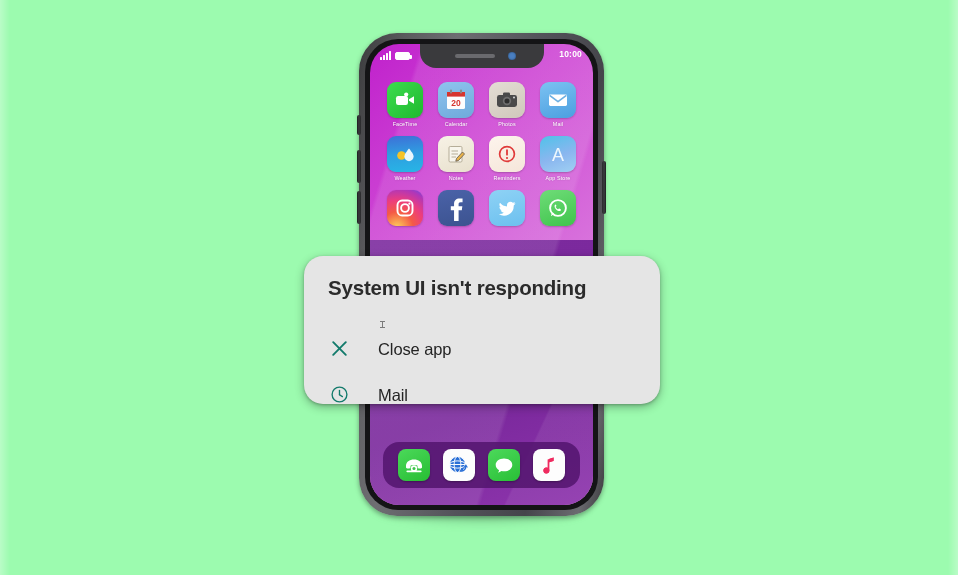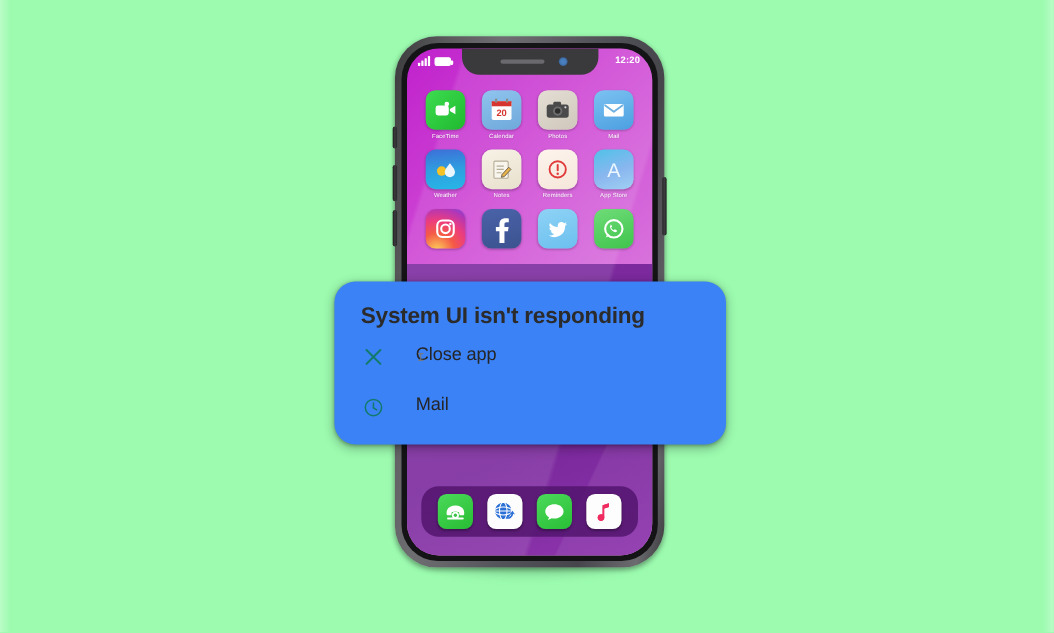--- a/index.html
+++ b/index.html
@@ -291,37 +291,37 @@
   #btn-power  { right: -2px; top: 128px; width: 4px; height: 53px;
                 background: linear-gradient(90deg, #2a2a2c 0%, #3c3c40 55%, #1c1c1e 100%); }
 
   
   #dialog {
     position: absolute;
     left: 304px;
     top: 256px;
     width: 356px;
     height: 148px;
-    background: #3b82f6;
+    background: #e5e5e5;
     border-radius: 19px;
     box-shadow: 0 3px 10px rgba(0,0,0,.30), 0 1px 3px rgba(0,0,0,.22);
     z-index: 20;
     padding: 20px 0 0 0;
   }
   #dialog-title {
     font-size: 20.5px;
     font-weight: bold;
     color: #2b2b2b;
     padding: 0 24px;
     letter-spacing: -.2px;
   }
   .dialog-action {
     height: 46px;
     display: flex;
-    align-items: flex-start;
+    align-items: flex-end;
     padding: 0 24px;
     cursor: default;
   }
   #action-close { margin-top: 13px; }
   .action-icon {
     width: 22px;
     height: 22px;
     display: flex;
     align-items: center;
     justify-content: center;
@@ -384,21 +384,21 @@
         <div id="statusbar">
           <div id="status-left">
             <div class="bars">
               <i></i>
                 <i></i>
                 <i></i>
                 <i></i>
             </div>
             <div id="battery"></div>
           </div>
-          <div id="status-time">12:20</div>
+          <div id="status-time">10:00</div>
         </div>
 
         <div id="app-grid">
 
           <div class="app-row">
 
             <div class="app">
               <div class="app-tile t-facetime">
                 <svg width="24" height="24" viewBox="0 0 24 24">
                   <rect x="3" y="8" width="12" height="9" rx="2.2" fill="#fff"></rect>

